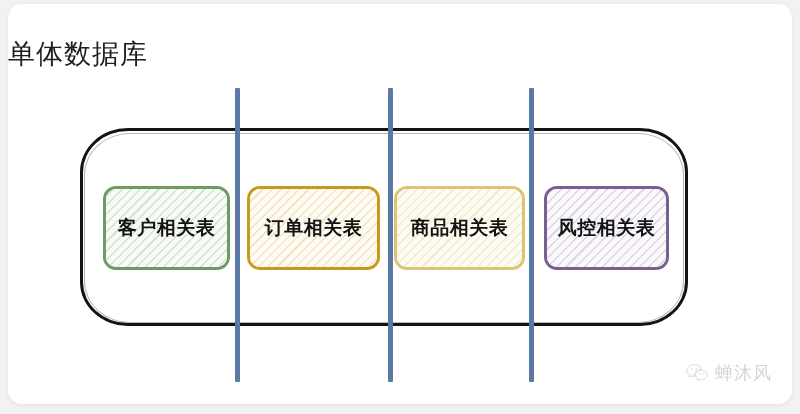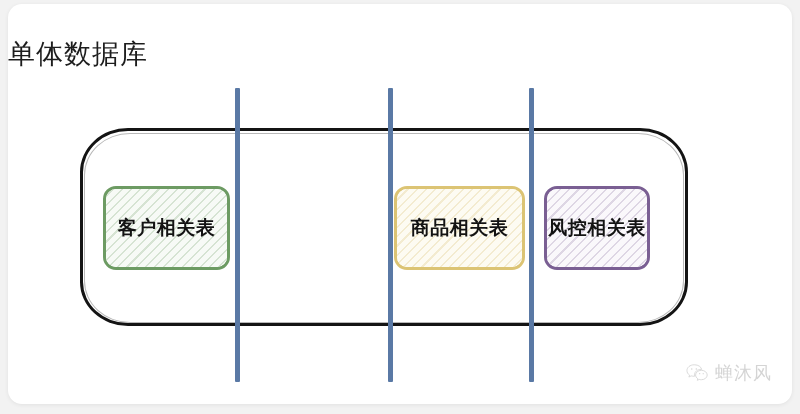--- a/index.html
+++ b/index.html
@@ -110,21 +110,21 @@
     font-weight: 700;
     color: #131313;
     letter-spacing: 0.5px;
     white-space: nowrap;
   }
 
   
   .box-1 { left: 95px;  width: 127px; }
   .box-2 { left: 239px; width: 133px; }
   .box-3 { left: 386px; width: 131px; }
-  .box-4 { left: 536px; width: 106px; }
+  .box-4 { left: 536px; width: 125px; }
 
   
   .box-1 { border-color: #6d9b63; }
   .box-1 .hatch {
     background: repeating-linear-gradient(
       -45deg,
       rgba(109,155,99,0.00) 0px, rgba(109,155,99,0.00) 5px,
       rgba(109,155,99,0.24) 5px, rgba(109,155,99,0.24) 6.5px);
     background-color: #f7faf6;
   }
@@ -190,20 +190,24 @@
   <div class="vline v2"></div>
   <div class="vline v3"></div>
 
   <div class="tables-row">
 
     <div class="table-box box-1">
       <span class="hatch"></span>
       <span class="box-label">客户相关表</span>
     </div>
 
+    <div class="table-box box-2">
+      <span class="hatch"></span>
+      <span class="box-label">订单相关表</span>
+    </div>
 
     <div class="table-box box-3">
       <span class="hatch"></span>
       <span class="box-label">商品相关表</span>
     </div>
 
     <div class="table-box box-4">
       <span class="hatch"></span>
       <span class="box-label">风控相关表</span>
     </div>

